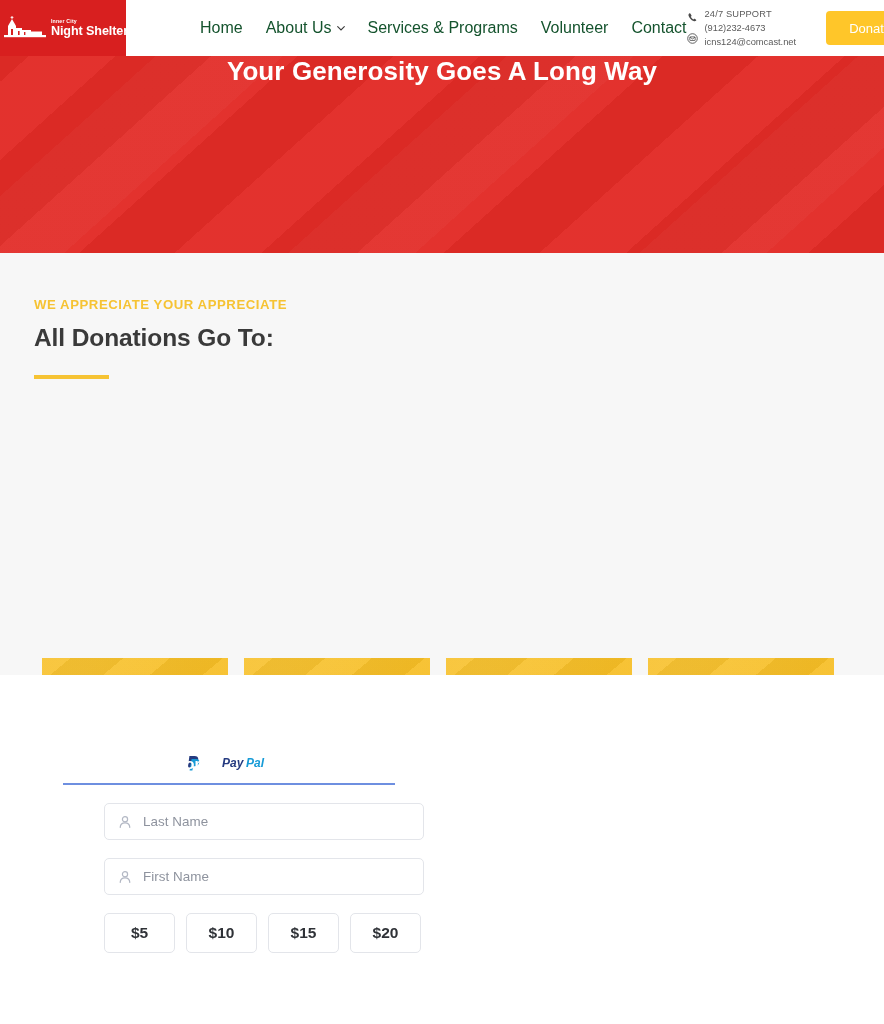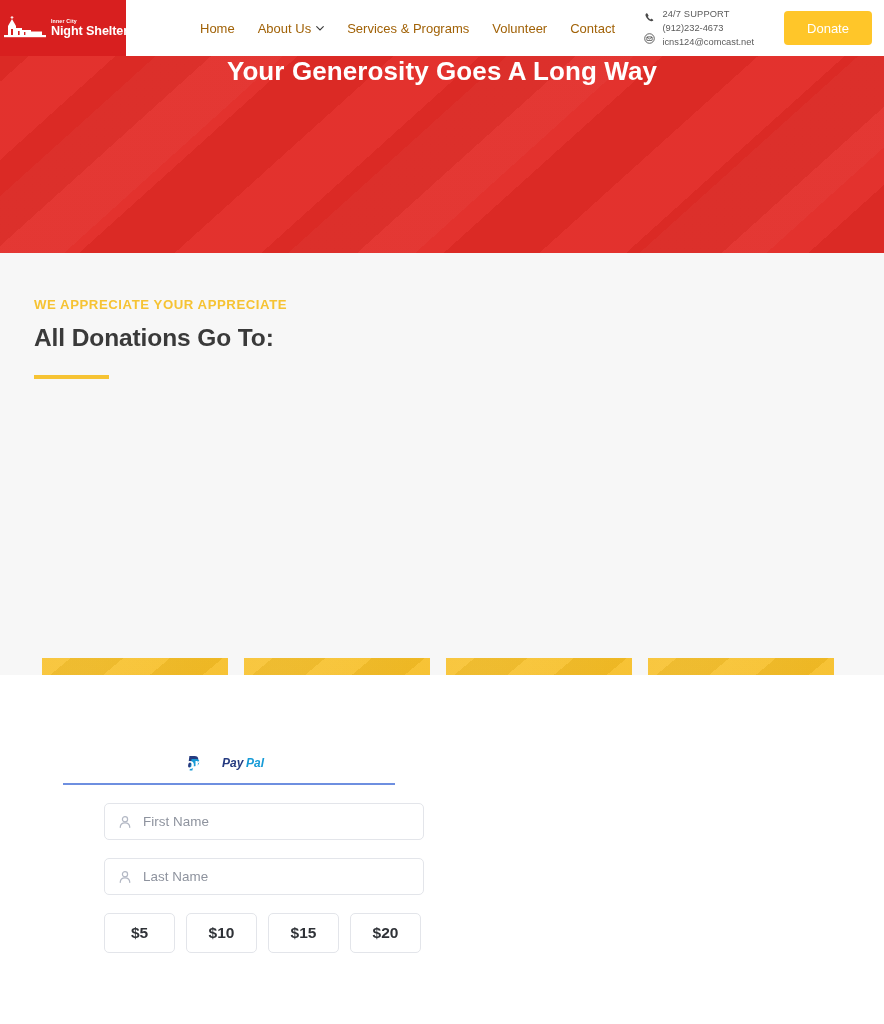--- a/index.html
+++ b/index.html
@@ -49,22 +49,22 @@
     text-align: right;
   }
 
   .nav {
     display: flex;
     align-items: center;
     gap: 23px;
     margin-left: 74px;
   }
   .nav-item {
-    font-size: 13px;
-    color: #a16207;
+    font-size: 16px;
+    color: #14532d;
     white-space: nowrap;
     display: flex;
     align-items: center;
     gap: 5px;
     cursor: pointer;
   }
   .chev { width: 8px; height: 5px; display: block; }
 
   .contact {
     margin-left: auto;
@@ -423,29 +423,29 @@
         </svg>
       </div>
       <div class="paypal-bar"></div>
     </div>
 
     <div class="field">
       <svg width="14" height="14" viewBox="0 0 14 14">
         <circle cx="7" cy="4.3" r="2.6" fill="none" stroke="#b3b8c4" stroke-width="1.2"></circle>
         <path d="M2.2 12.4 C2.4 9.3 4.4 7.9 7 7.9 C9.6 7.9 11.6 9.3 11.8 12.4" fill="none" stroke="#b3b8c4" stroke-width="1.2" stroke-linecap="round"></path>
       </svg>
-      <span class="field-ph">First Name</span>
+      <span class="field-ph">Last Name</span>
     </div>
 
     <div class="field">
       <svg width="14" height="14" viewBox="0 0 14 14">
         <circle cx="7" cy="4.3" r="2.6" fill="none" stroke="#b3b8c4" stroke-width="1.2"></circle>
         <path d="M2.2 12.4 C2.4 9.3 4.4 7.9 7 7.9 C9.6 7.9 11.6 9.3 11.8 12.4" fill="none" stroke="#b3b8c4" stroke-width="1.2" stroke-linecap="round"></path>
       </svg>
-      <span class="field-ph">Last Name</span>
+      <span class="field-ph">First Name</span>
     </div>
 
 
     <div class="amounts">
       <button class="amt">$5</button>
       <button class="amt">$10</button>
       <button class="amt">$15</button>
       <button class="amt">$20</button>
     </div>
   </div>

